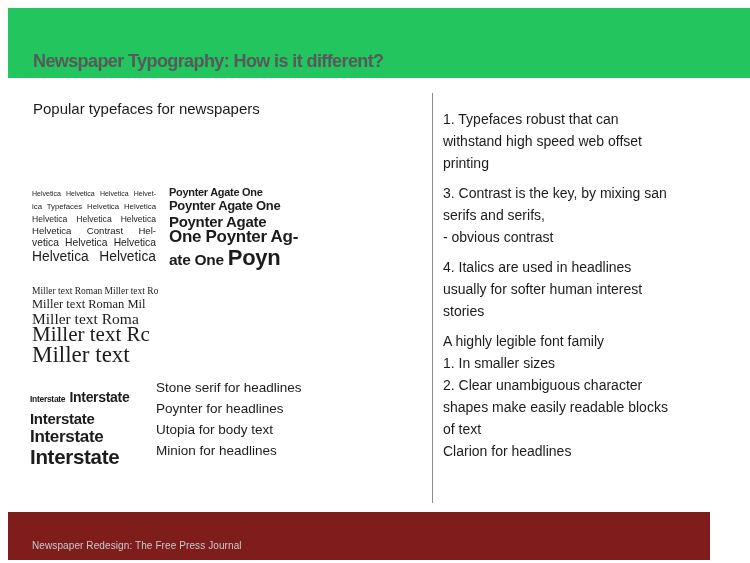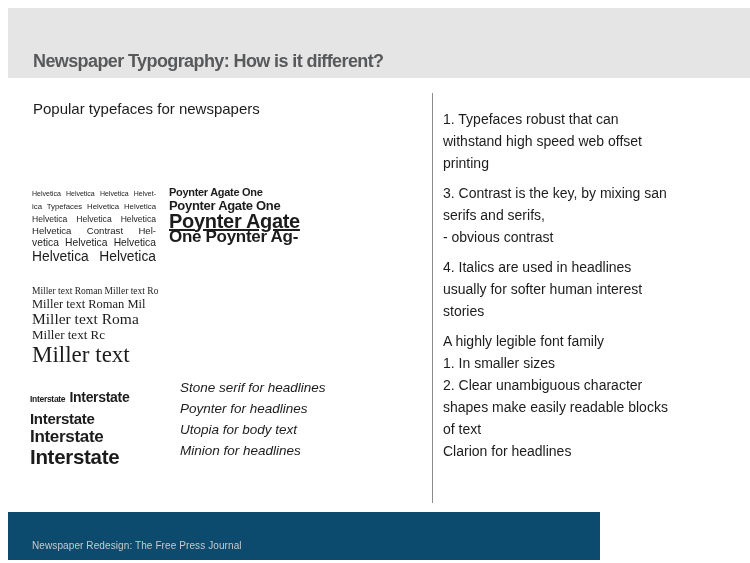--- a/index.html
+++ b/index.html
@@ -2,21 +2,21 @@
 <html><head>
 <meta charset="utf-8">
 <style>
   html, body { margin:0; padding:0; background:#ffffff; }
   .slide {
     position:relative; width:750px; height:563px; background:#ffffff;
     font-family:"Liberation Sans", sans-serif; color:#1c1c1c; overflow:hidden;
   }
 
   
-  .header-band { position:absolute; left:8px; top:8px; width:742px; height:70px; background:#e5e5e5; }
+  .header-band { position:absolute; left:8px; top:8px; width:742px; height:70px; background:#22c55e; }
   .title {
     position:absolute; left:25px; bottom:6px;
     font-size:18px; font-weight:bold; color:#58595b; letter-spacing:-0.6px;
   }
 
   
   .divider { position:absolute; left:432px; top:93px; width:1px; height:410px; background:#8a8c8f; }
 
   
   .popular-heading { position:absolute; left:33px; top:100px; font-size:15px; color:#1c1c1c; }
@@ -27,49 +27,49 @@
   .hl2 { font-size:7.8px;  line-height:12px; }
   .hl3 { font-size:8.6px;  line-height:12px; }
   .hl4 { font-size:9.6px;  line-height:11.5px; }
   .hl5 { font-size:10.3px; line-height:12px; }
   .hl6 { font-size:13.8px; line-height:16px; }
 
   .poynter { position:absolute; left:169px; top:186px; font-weight:bold; letter-spacing:-0.3px; }
   .po-line { white-space:nowrap; }
   .po1 { font-size:11px;   line-height:13px; }
   .po2 { font-size:13px;   line-height:14.5px; }
-  .po3 { font-size:20px;   line-height:15.5px;text-decoration:underline; }
+  .po3 { font-size:15px;   line-height:15.5px; }
   .po4 { font-size:17px; line-height:16.5px; }
   .po5 { font-size:15.5px; line-height:24px; }
   .po5-big { font-size:22px; }
 
   .miller { position:absolute; left:32px; top:286px; width:145px; font-family:"Liberation Serif", serif; }
   .mi-line { white-space:nowrap; overflow:hidden; }
   .mi1 { font-size:9.5px;  line-height:11px; }
   .mi2 { font-size:12.5px; line-height:14px; }
   .mi3 { font-size:15.5px; line-height:15px; }
-  .mi4 { font-size:13px; line-height:17.5px; }
+  .mi4 { font-size:21px; line-height:17.5px; }
   .mi5 { font-size:23px;   line-height:21px; }
 
   .interstate { position:absolute; left:30px; top:387px; font-weight:bold; letter-spacing:-0.3px; }
   .in-row1 { line-height:19px; }
   .in-small { font-size:8.5px; }
   .in-large { font-size:14px; }
   .in2 { font-size:15px;   line-height:19px; }
   .in3 { font-size:17px;   line-height:18.5px; }
   .in4 { font-size:20.5px; line-height:20px; }
 
-  .usage { position:absolute; left:180px; top:377px; font-size:13.5px; line-height:21px;font-style:italic; }
+  .usage { position:absolute; left:156px; top:377px; font-size:13.5px; line-height:21px; }
 
   
   .right-col { position:absolute; left:443px; top:108px; width:300px; font-size:14px; line-height:22px; }
   .right-item { white-space:pre-line; margin:0 0 8px 0; }
 
   
-  .footer-band { position:absolute; left:8px; top:512px; width:592px; height:48px; background:#0c4a6e; }
+  .footer-band { position:absolute; left:8px; top:512px; width:702px; height:48px; background:#7f1d1d; }
   .footer-text { position:absolute; left:24px; bottom:9px; font-size:10px; color:#c9cacc; letter-spacing:0.1px; }
 </style>
 </head>
 <body>
 
 <div class="slide">
 
   <div class="header-band">
     <div class="title">Newspaper Typography: How is it different?</div>
   </div>
@@ -85,20 +85,21 @@
     <div class="helv-line hl4">Helvetica Contrast Hel-</div>
     <div class="helv-line hl5">vetica Helvetica Helvetica</div>
     <div class="helv-line hl6">Helvetica Helvetica</div>
   </div>
 
   <div class="poynter">
     <div class="po-line po1">Poynter Agate One</div>
     <div class="po-line po2">Poynter Agate One</div>
     <div class="po-line po3">Poynter Agate</div>
     <div class="po-line po4">One Poynter Ag-</div>
+    <div class="po-line po5"><span>ate One </span><span class="po5-big">Poyn</span></div>
   </div>
 
   <div class="miller">
     <div class="mi-line mi1">Miller text Roman Miller text Ro</div>
     <div class="mi-line mi2">Miller text Roman Mil</div>
     <div class="mi-line mi3">Miller text Roma</div>
     <div class="mi-line mi4">Miller text Rc</div>
     <div class="mi-line mi5">Miller text</div>
   </div>
 

